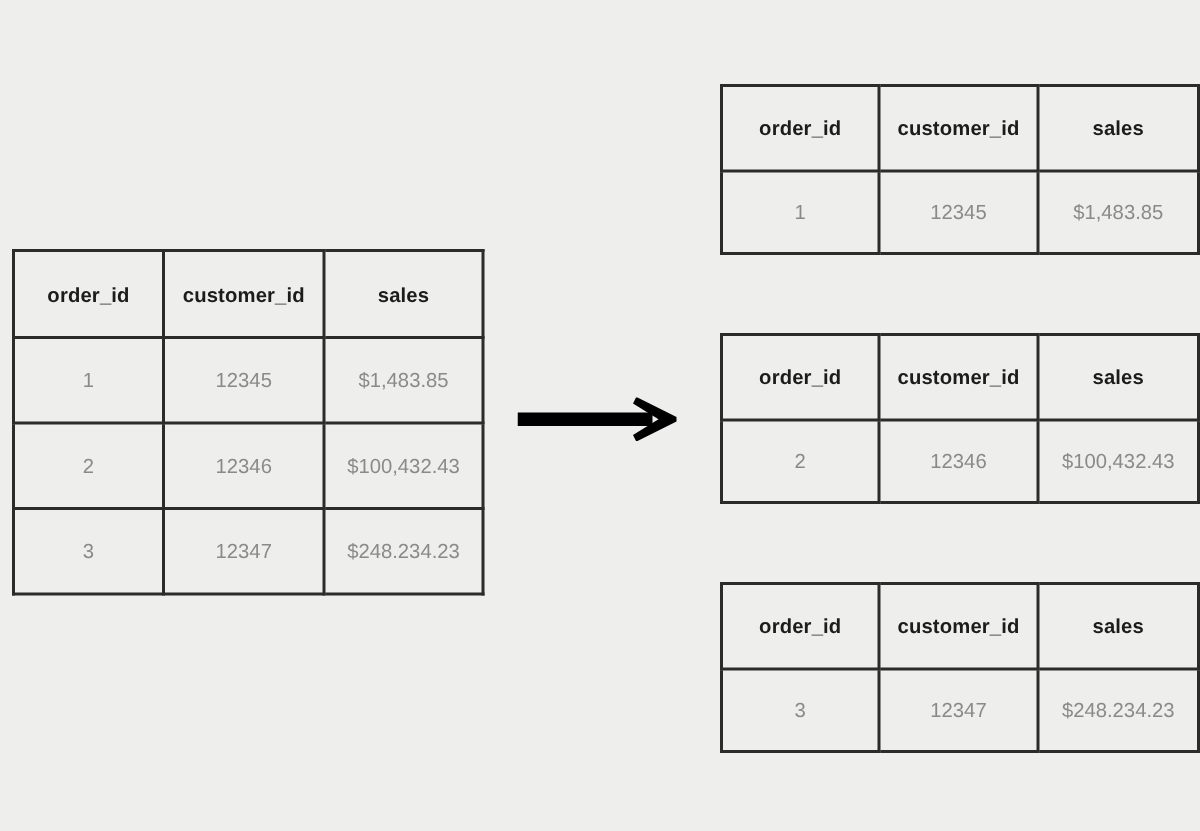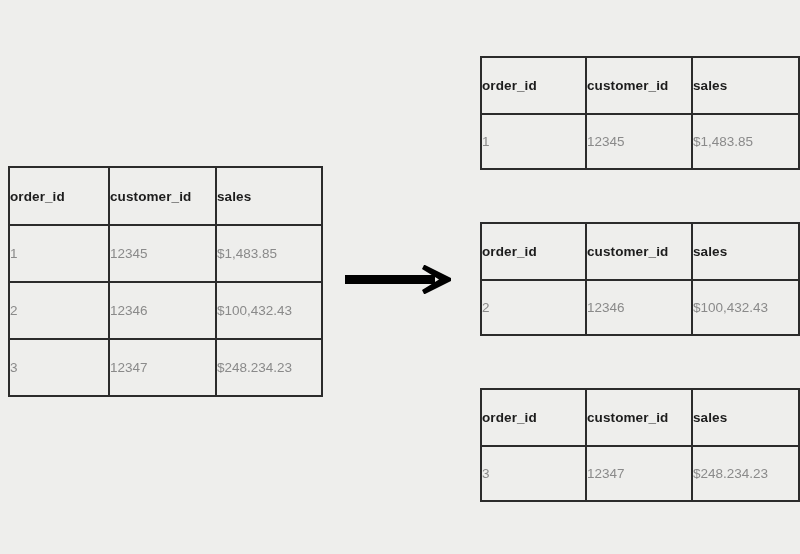--- a/index.html
+++ b/index.html
@@ -23,20 +23,21 @@
 
   
   .dtable {
     position: absolute;
     border-collapse: collapse;
     background: #eeeeec;
     table-layout: fixed;
   }
   .dtable td {
     border: 2px solid #2b2b2b;
+    text-align: center;
     vertical-align: middle;
     background: #eeeeec;
     padding: 0;
     margin-left: 48px;
   }
   .dtable td.hdr {
     font-weight: bold;
     color: #1c1c1c;
     font-size: 13.5px;
     letter-spacing: 0.1px;

